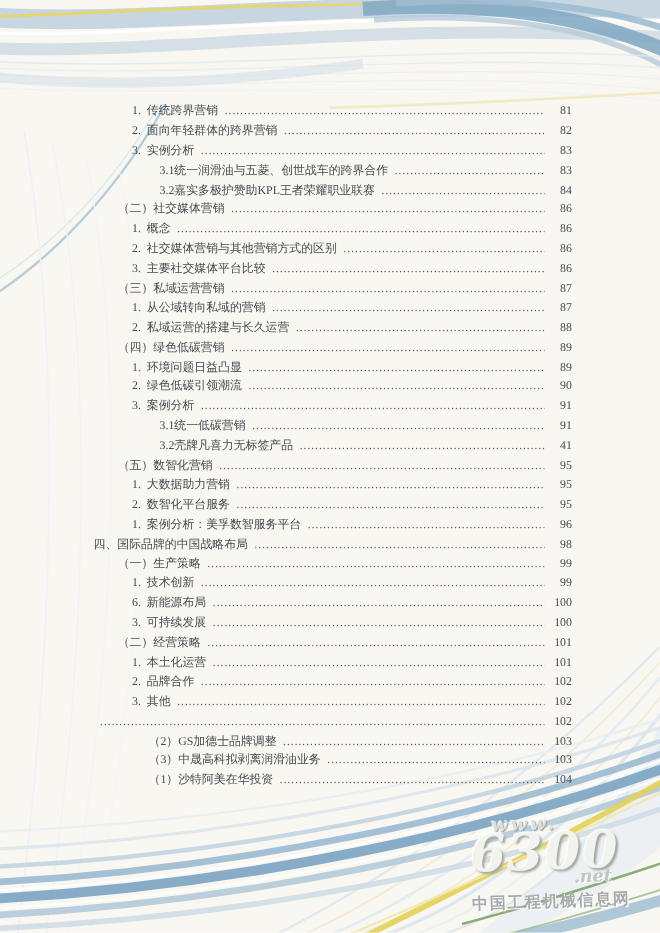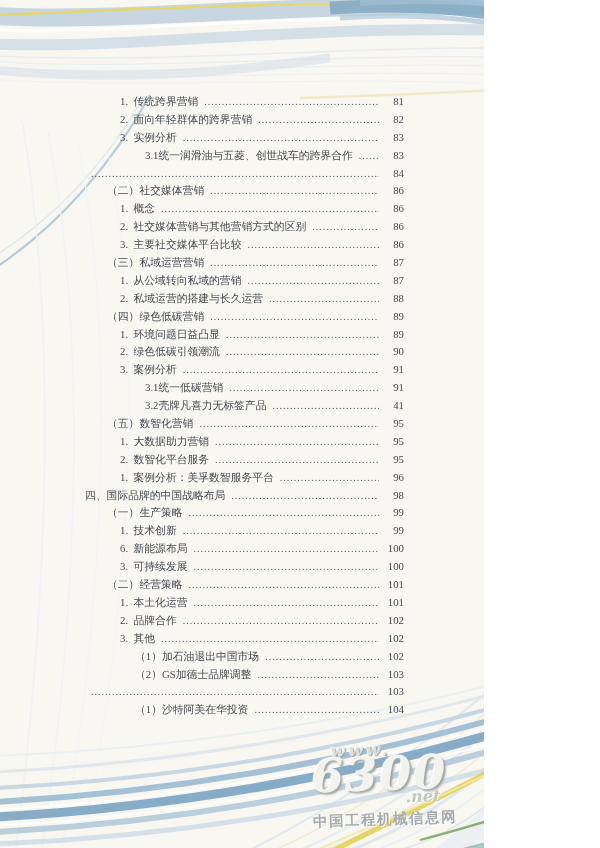--- a/index.html
+++ b/index.html
@@ -1,17 +1,17 @@
 <!DOCTYPE html>
 <html style="--text-color: #444b52;"><head>
 <meta charset="utf-8">
 <style>
   html,body{margin:0;padding:0;background:#ffffff;}
   .page{
-    position:relative;width:484px;height:848px;overflow:hidden;
+    position:relative;width:600px;height:848px;overflow:hidden;
     background:#f9f7f1;
     font-family:"Liberation Serif","DejaVu Serif",serif;
   }
   .bg{position:absolute;left:0;top:0;width:600px;height:848px;display:block;}
   .toc{position:absolute;left:85px;right:80px;top:80px;z-index:2;}
   .toc-row{
     display:flex;align-items:baseline;height:17.9px;
     font-size:10.8px;color:var(--text-color,#444b52);
   }
   .toc-label{white-space:pre;flex:0 0 auto;}
@@ -128,20 +128,21 @@
         <span class="toc-label lv-item">3.  实例分析</span>
         <span class="toc-dots">....................................................................................................................................................................................................................................................................</span>
         <span class="toc-page">83</span>
       </div>
       <div class="toc-row">
         <span class="toc-label lv-subitem">3.1统一润滑油与五菱、创世战车的跨界合作</span>
         <span class="toc-dots">....................................................................................................................................................................................................................................................................</span>
         <span class="toc-page">83</span>
       </div>
       <div class="toc-row">
+        <span class="toc-label lv-subitem">3.2嘉实多极护赞助KPL王者荣耀职业联赛</span>
         <span class="toc-dots">....................................................................................................................................................................................................................................................................</span>
         <span class="toc-page">84</span>
       </div>
       <div class="toc-row">
         <span class="toc-label lv-section">（二）社交媒体营销</span>
         <span class="toc-dots">....................................................................................................................................................................................................................................................................</span>
         <span class="toc-page">86</span>
       </div>
       <div class="toc-row">
         <span class="toc-label lv-item">1.  概念</span>
@@ -262,30 +263,30 @@
         <span class="toc-label lv-item">2.  品牌合作</span>
         <span class="toc-dots">....................................................................................................................................................................................................................................................................</span>
         <span class="toc-page">102</span>
       </div>
       <div class="toc-row">
         <span class="toc-label lv-item">3.  其他</span>
         <span class="toc-dots">....................................................................................................................................................................................................................................................................</span>
         <span class="toc-page">102</span>
       </div>
       <div class="toc-row">
-        <span class="toc-label lv-paren">（1）加石油退出中国市场</span>
         <span class="toc-dots">....................................................................................................................................................................................................................................................................</span>
         <span class="toc-page">102</span>
       </div>
       <div class="toc-row">
         <span class="toc-label lv-paren">（2）GS加德士品牌调整</span>
         <span class="toc-dots">....................................................................................................................................................................................................................................................................</span>
         <span class="toc-page">103</span>
       </div>
       <div class="toc-row">
+        <span class="toc-label lv-paren">（3）中晟高科拟剥离润滑油业务</span>
         <span class="toc-dots">....................................................................................................................................................................................................................................................................</span>
         <span class="toc-page">103</span>
       </div>
       <div class="toc-row">
         <span class="toc-label lv-paren">（1）沙特阿美在华投资</span>
         <span class="toc-dots">....................................................................................................................................................................................................................................................................</span>
         <span class="toc-page">104</span>
       </div>
     </div>
 

